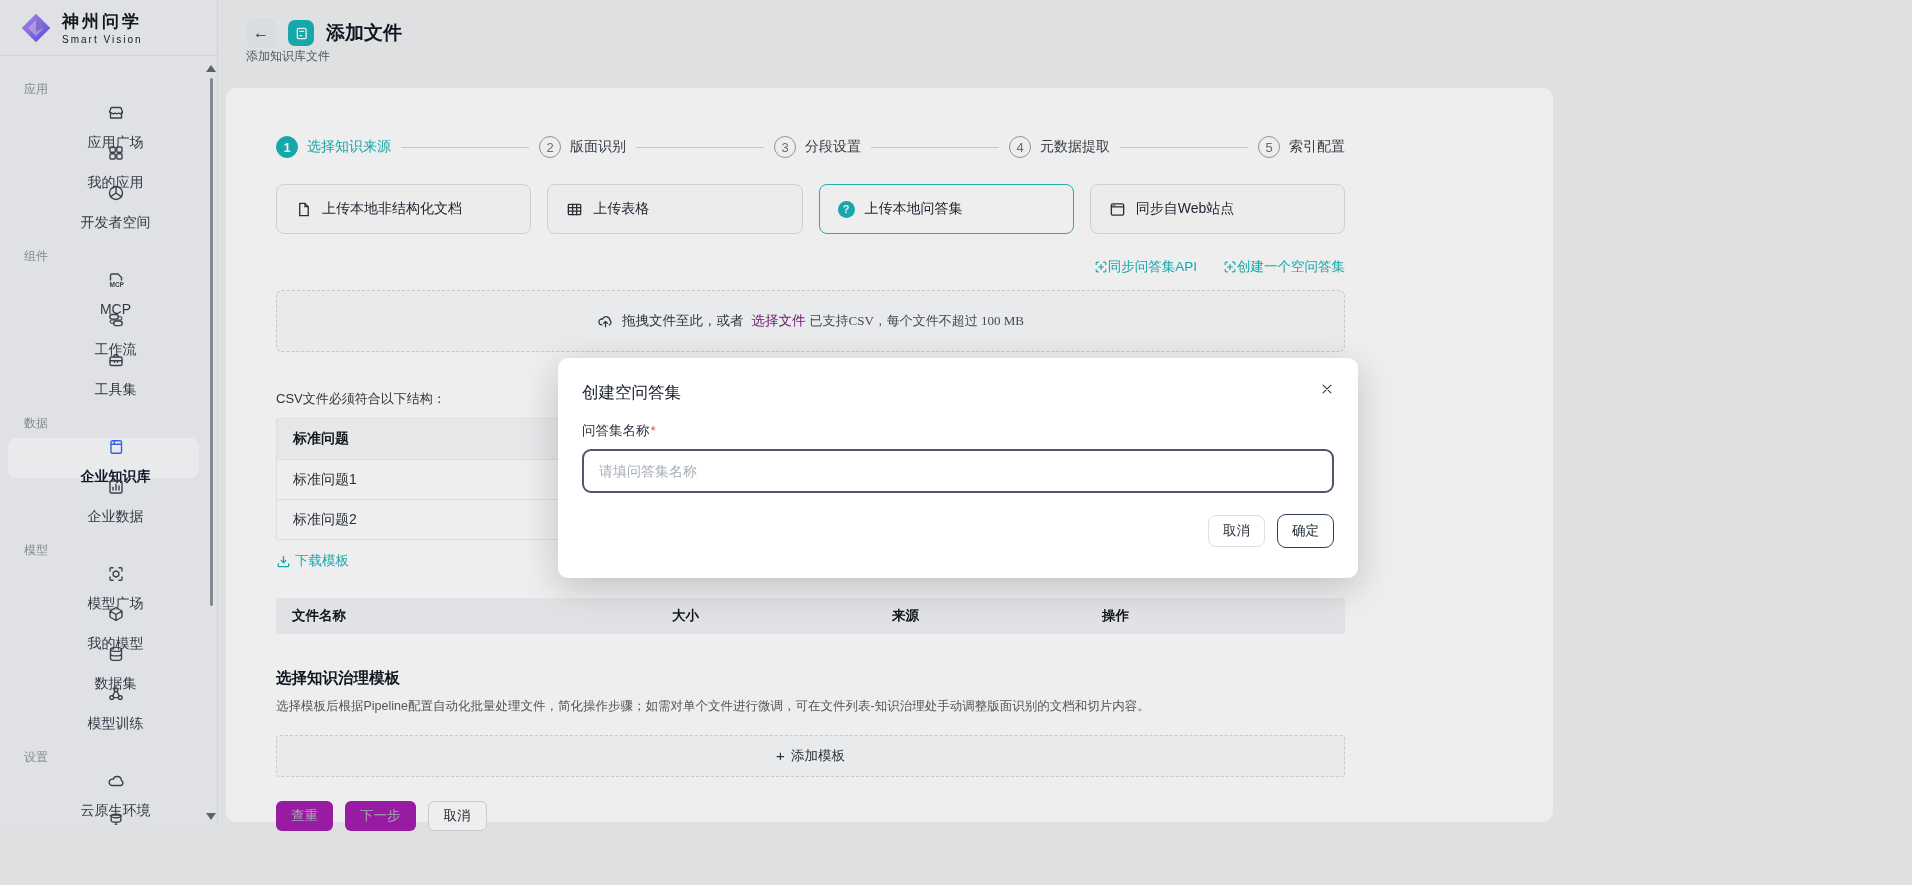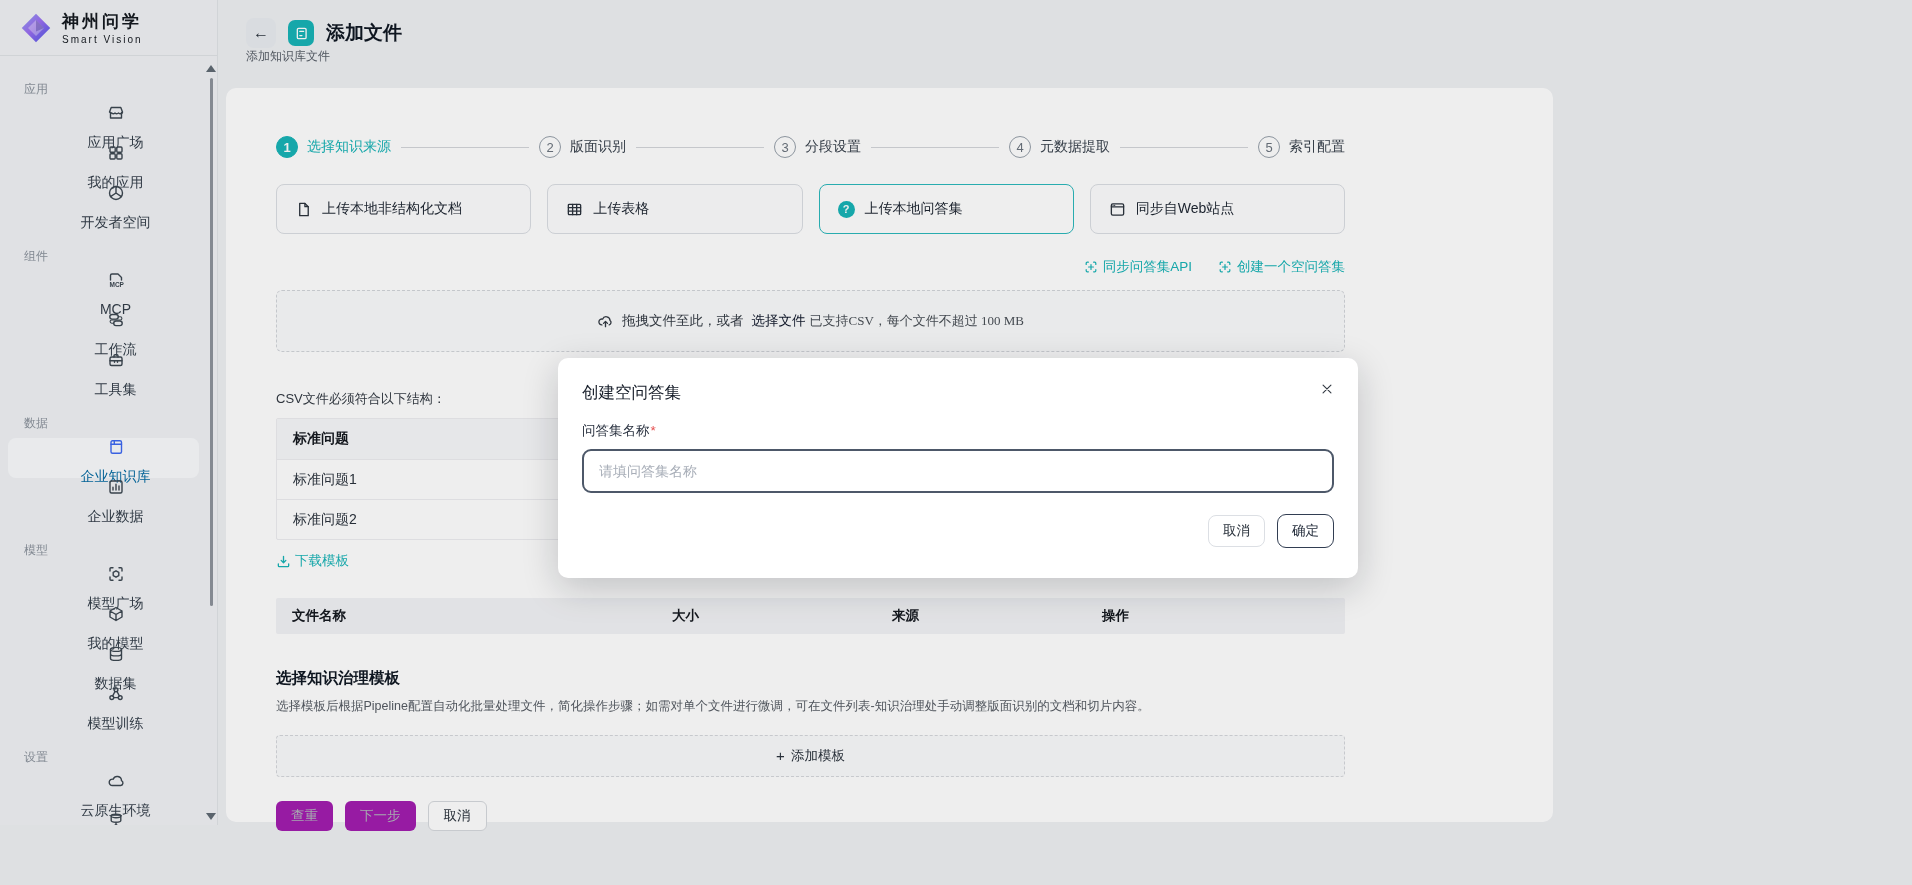--- a/index.html
+++ b/index.html
@@ -11,21 +11,21 @@
   
   .sidebar { position:fixed; left:0; top:0; width:218px; height:825px; background:#f0f2f5; border-right:1px solid #e0e3e7; }
   .logo-row { height:56px; display:flex; align-items:center; gap:10px; padding-left:20px; border-bottom:1px solid #dfe2e6; }
   .logo-text .cn { font-size:17px; font-weight:bold; color:#14181f; letter-spacing:3px; }
   .logo-text .en { font-size:10px; color:#14181f; letter-spacing:2px; margin-top:1px; }
   .nav { position:absolute; top:57px; left:0; right:10px; bottom:0; overflow:hidden; padding-top:14px; }
   .sec { margin-top:14px; } .sec:first-child { margin-top:0; }
   .sec-label { padding:10px 24px 6px; font-size:12px; color:#8b929c; }
   .nav-item { height:40px; display:flex; align-items:center; gap:12px; padding-left:24px; margin:0 8px; border-radius:8px; font-size:14px; color:#333d49; cursor:pointer;flex-direction:column; }
   .nav-item .nico { width:18px; height:18px; color:#3c4650; flex:none; }
-  .nav-item.active { background:#fafbfd; color:#0369a1; font-weight:normal; }
+  .nav-item.active { background:#fafbfd; color:#0f172a; font-weight:bold; }
   .nav-item.active .nico { color:#3d68f2; }
   
   .sb-track { position:absolute; right:1px; top:57px; bottom:0; width:10px; }
   .sb-up { position:absolute; top:8px; left:0; width:0; height:0; border-left:5px solid transparent; border-right:5px solid transparent; border-bottom:7px solid #606a74; }
   .sb-down { position:absolute; bottom:5px; left:0; width:0; height:0; border-left:5px solid transparent; border-right:5px solid transparent; border-top:7px solid #606a74; }
   .sb-thumb { position:absolute; top:21px; left:4px; width:3px; height:528px; background:#8d939b; border-radius:2px; }
 
   
   .main { position:absolute; left:218px; top:0; right:0; bottom:0; }
   .page-header { padding:18px 0 0 28px; }
@@ -49,27 +49,27 @@
 
   
   .tabs { display:flex; gap:16px; margin-top:26px;text-align:right; }
   .tab { flex:1; height:50px; border:1px solid #dbdee3; border-radius:8px; background:#fdfdfe; display:flex; align-items:center; gap:10px; padding-left:18px; font-size:14px; color:#1c2430; cursor:pointer; }
   .tab .tico { width:17px; height:17px; color:#2a323c; flex:none; }
   .tab.selected { border-color:#2bb8bc; background:#fff; }
   .qa-dot { width:17px; height:17px; border-radius:50%; background:#17b3b6; color:#fff; font-size:11px; font-weight:bold; display:flex; align-items:center; justify-content:center; flex:none; }
 
   
   .links { display:flex; justify-content:flex-end; gap:26px; margin-top:24px; }
-  .tlink { display:flex; align-items:center; gap:5px; color:#17b3b6; font-size:13.5px; cursor:pointer; }
+  .tlink { display:flex; align-items:center; color:#17b3b6; font-size:13.5px; cursor:pointer; }
   .tlink .lico { width:14px; height:14px; }
 
   
   .dropzone { margin-top:14px; height:62px; border:1px dashed #d2d5da; border-radius:6px; background:#fafbfc; display:flex; flex-direction:row; align-items:center; justify-content:center; gap:4px; cursor:pointer;font-family:Liberation Serif, serif; }
   .dz-line1 { display:flex; align-items:center; gap:8px; font-size:13.5px; color:#333a43; }
-  .dz-choose { color:#0f172a; cursor:pointer; }
+  .dz-choose { color:#701a75; cursor:pointer; }
   .dz-line2 { font-size:13px; color:#4a5057; }
 
   
   .csv-note { margin-top:38px; font-size:13px; color:#333a43; }
   .csv-table { margin-top:10px; border:1px solid #ededf0; border-radius:2px; }
   .csv-row { height:40px; display:flex; align-items:center; padding-left:16px; font-size:14px; color:#2a323c; border-top:1px solid #ededf0; }
   .csv-row:first-child { border-top:none; }
   .csv-row.head { background:#f7f8fa; font-weight:bold; color:#14181f; }
   .dl-link { margin-top:12px; display:inline-flex; align-items:center; gap:4px; color:#17b3b6; font-size:13.5px; cursor:pointer; }
   .dl-link .lico { width:15px; height:15px; }

